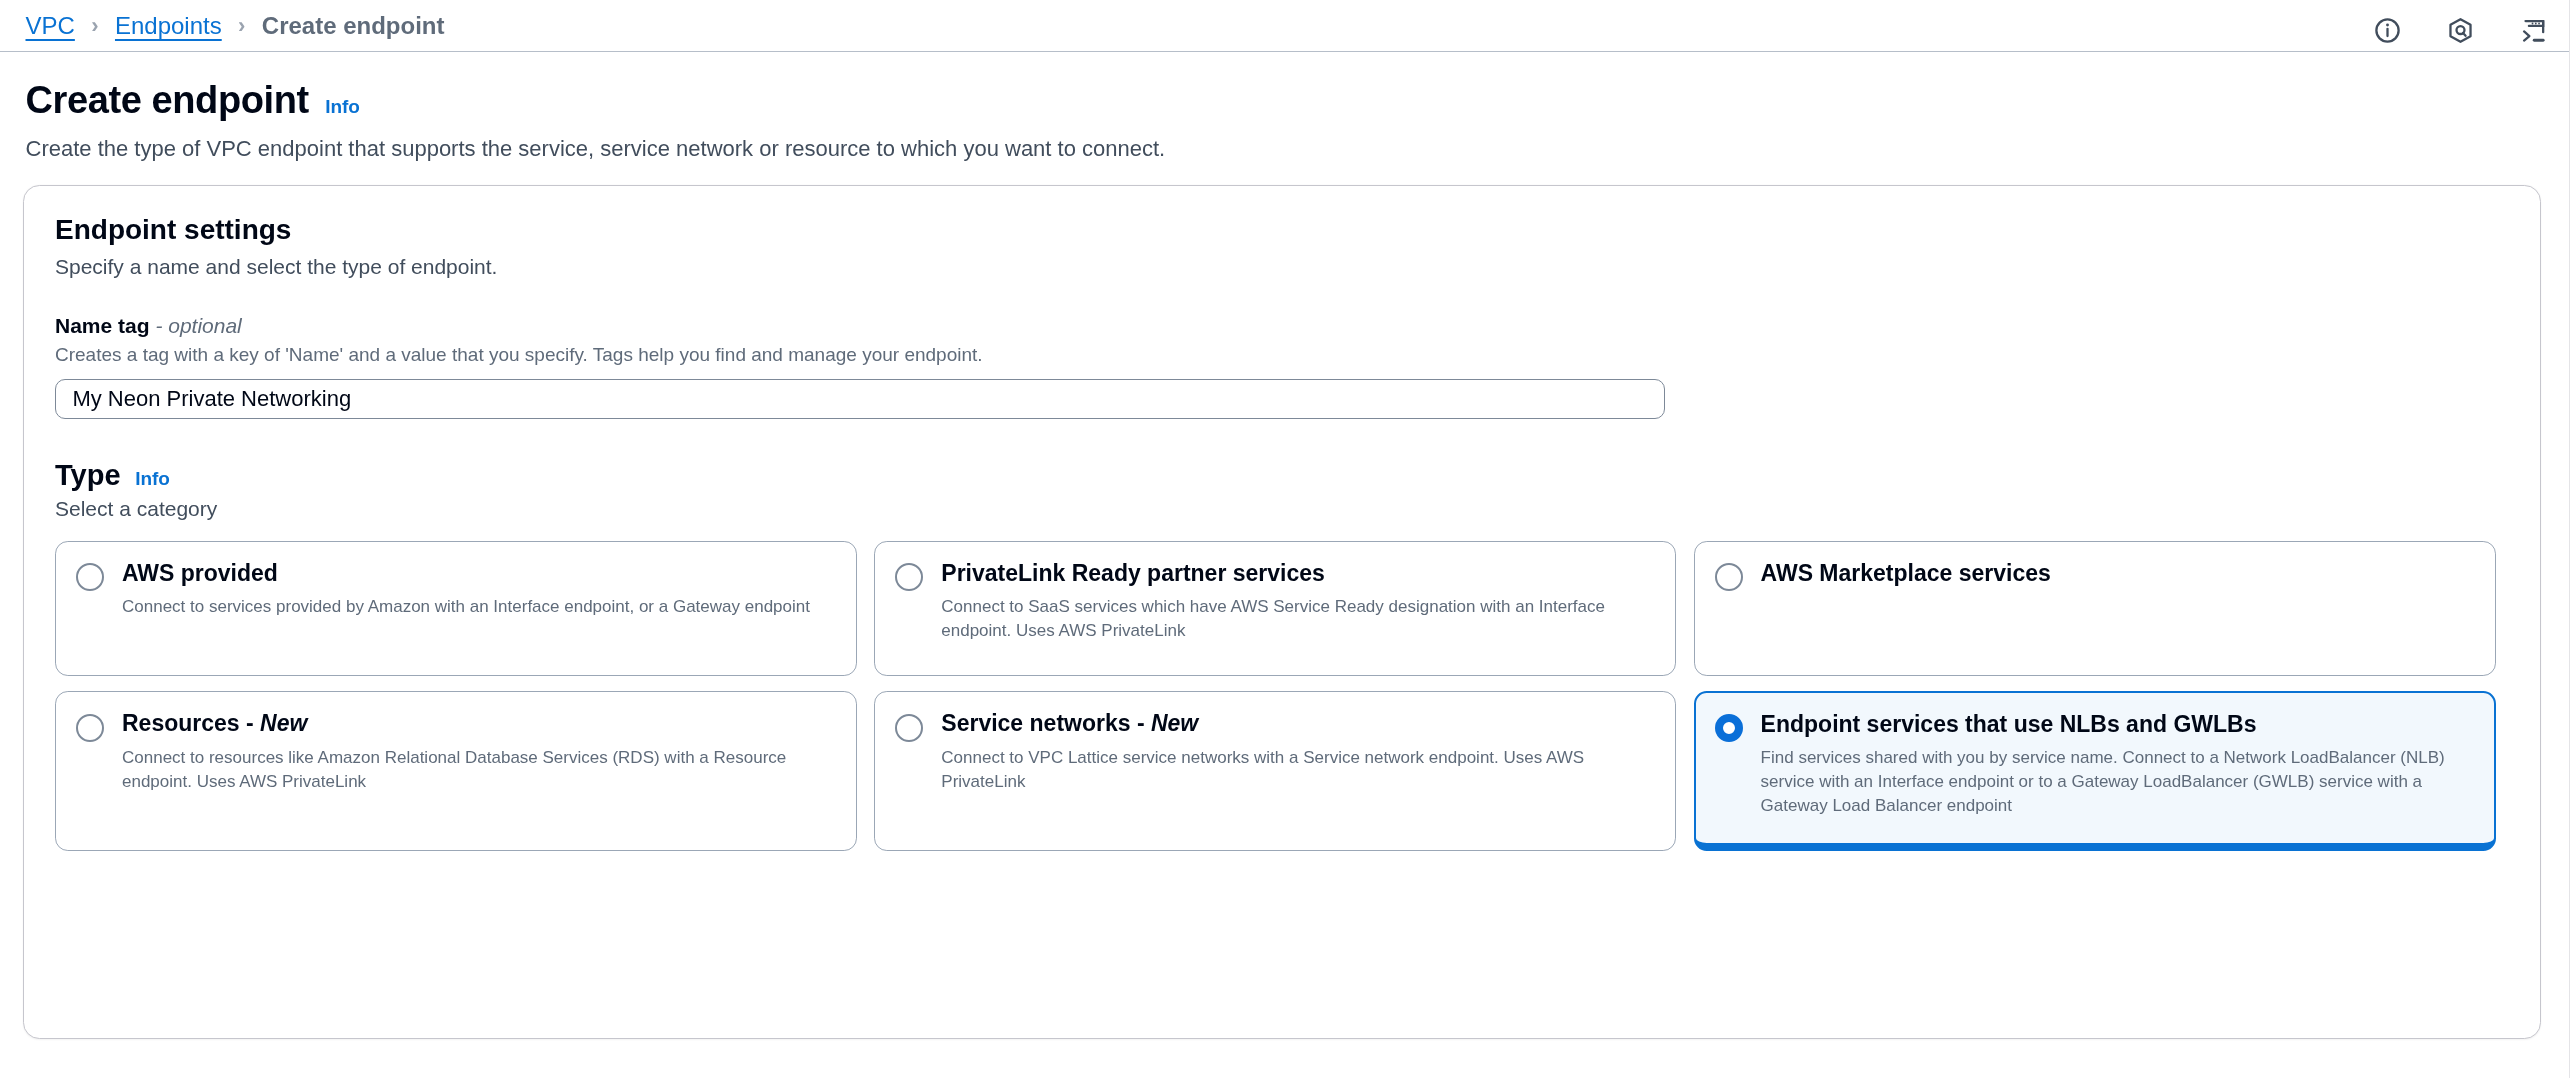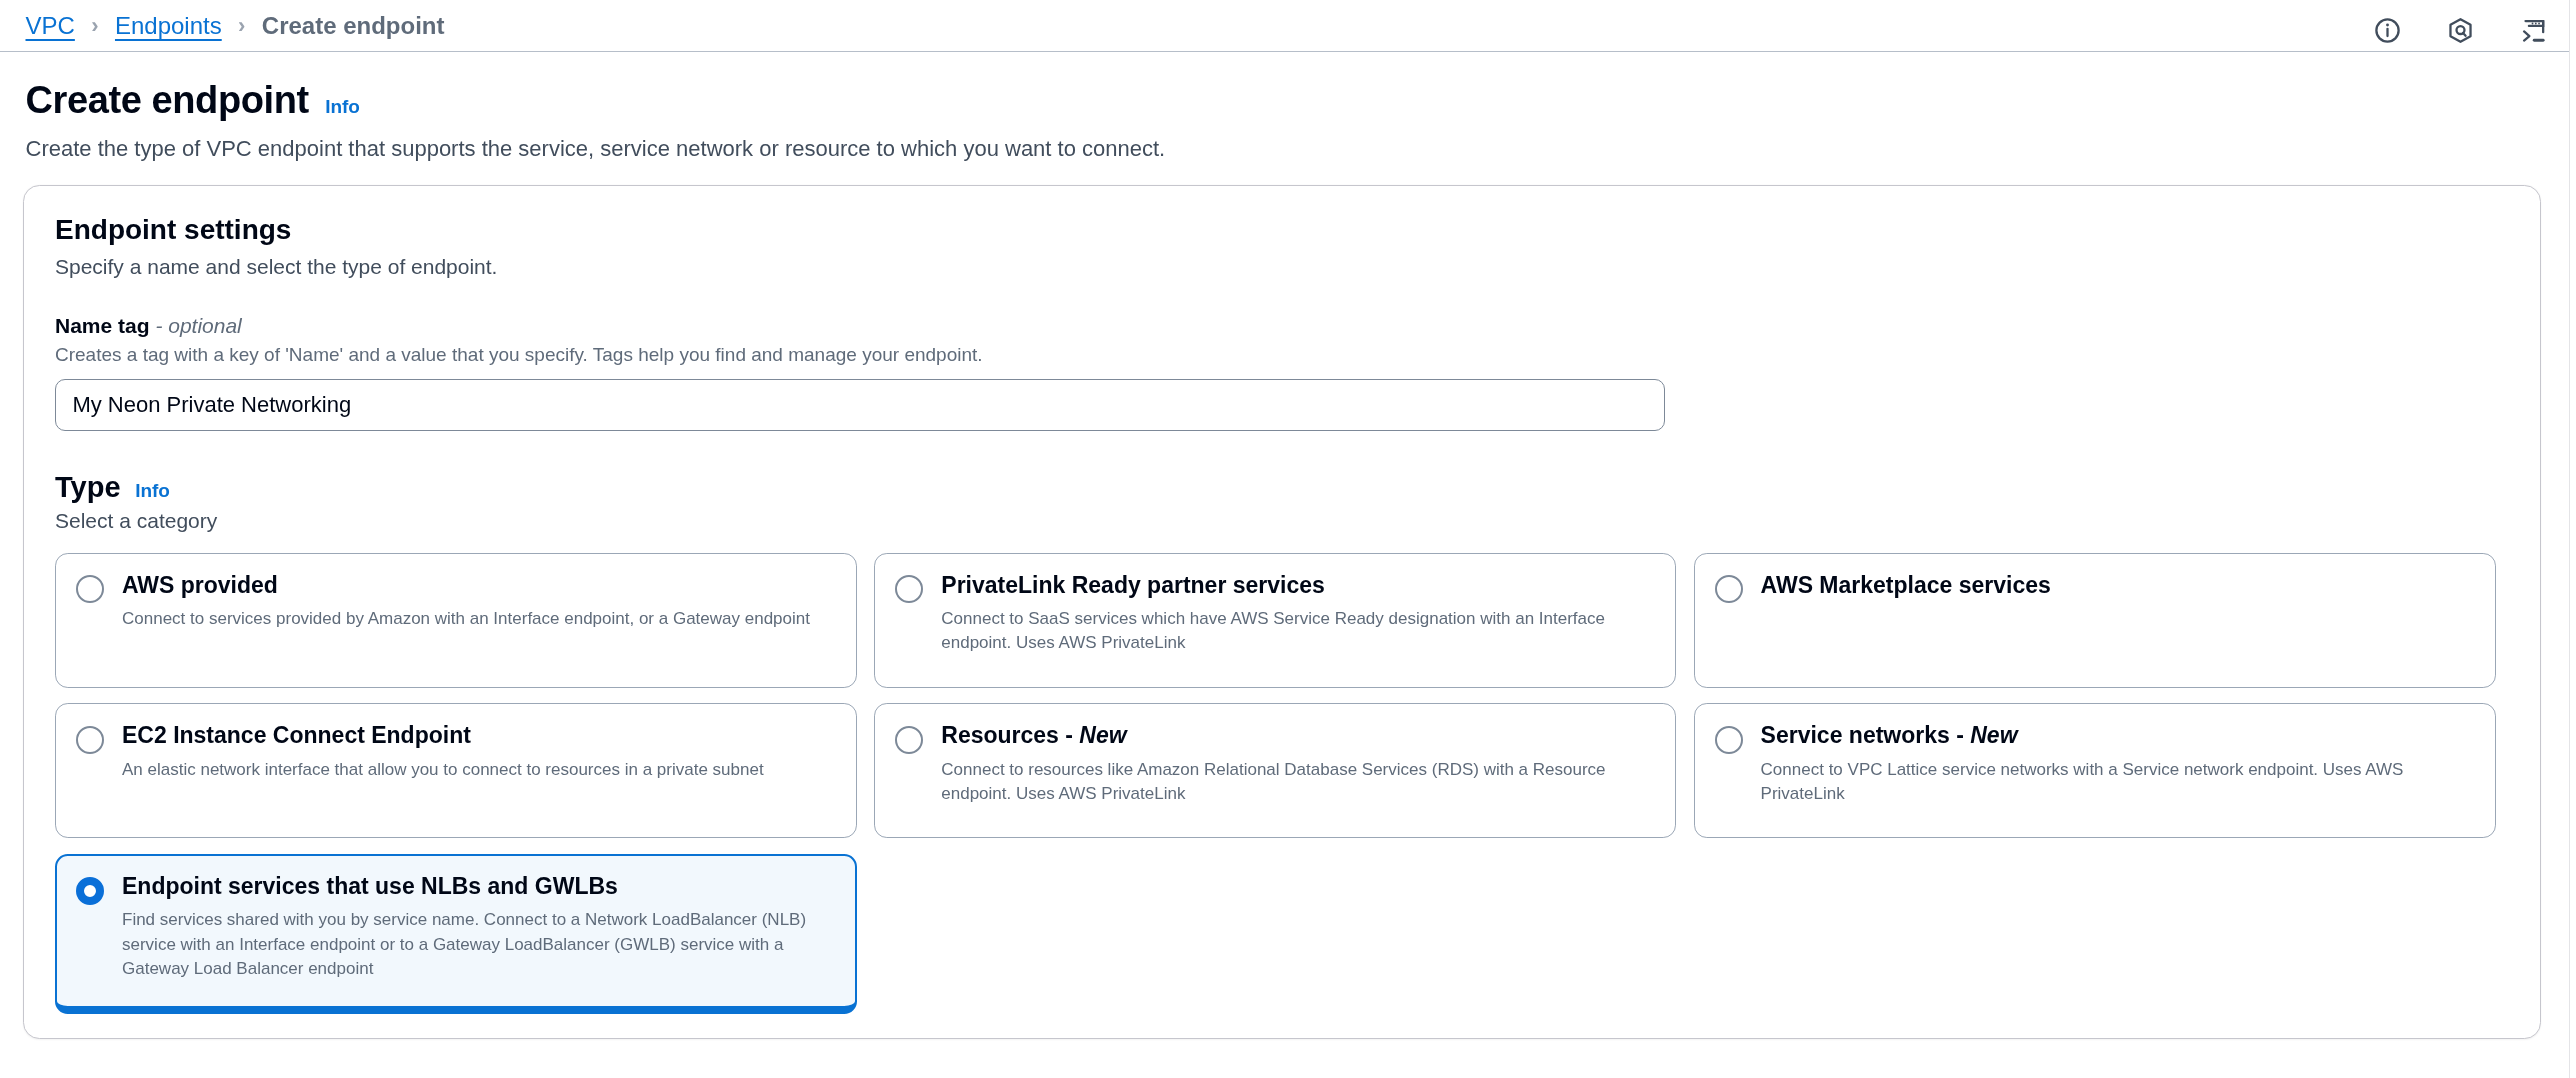--- a/index.html
+++ b/index.html
@@ -137,21 +137,21 @@
     color: #5f6b7a;
   }
   .field-hint {
     margin-top: 6.4px;
     font-size: 19px;
     color: #5f6b7a;
   }
   .text-input {
     margin-top: 12.8px;
     width: 1610px;
-    height: 52px;
+    height: 40px;
     border: 1.8px solid #7d8998;
     border-radius: 10px;
     padding: 0 16.4px;
     font-size: 22px;
     font-family: "Liberation Sans", sans-serif;
     color: #000716;
     background: #ffffff;
     outline: none;
   }
 
@@ -338,29 +338,20 @@
 
       <div class="radio-card">
         <span class="radio-dot"></span>
         <div class="card-body">
           <div class="card-title">
             <span>AWS Marketplace services</span><em></em>
           </div>
         </div>
       </div>
 
-      <div class="radio-card">
-        <span class="radio-dot"></span>
-        <div class="card-body">
-          <div class="card-title">
-            <span>EC2 Instance Connect Endpoint</span><em></em>
-          </div>
-          <div class="card-desc">An elastic network interface that allow you to connect to resources in a private subnet</div>
-        </div>
-      </div>
 
       <div class="radio-card">
         <span class="radio-dot"></span>
         <div class="card-body">
           <div class="card-title">
             <span>Resources - </span><em>New</em>
           </div>
           <div class="card-desc">Connect to resources like Amazon Relational Database Services (RDS) with a Resource endpoint. Uses AWS PrivateLink</div>
         </div>
       </div>

